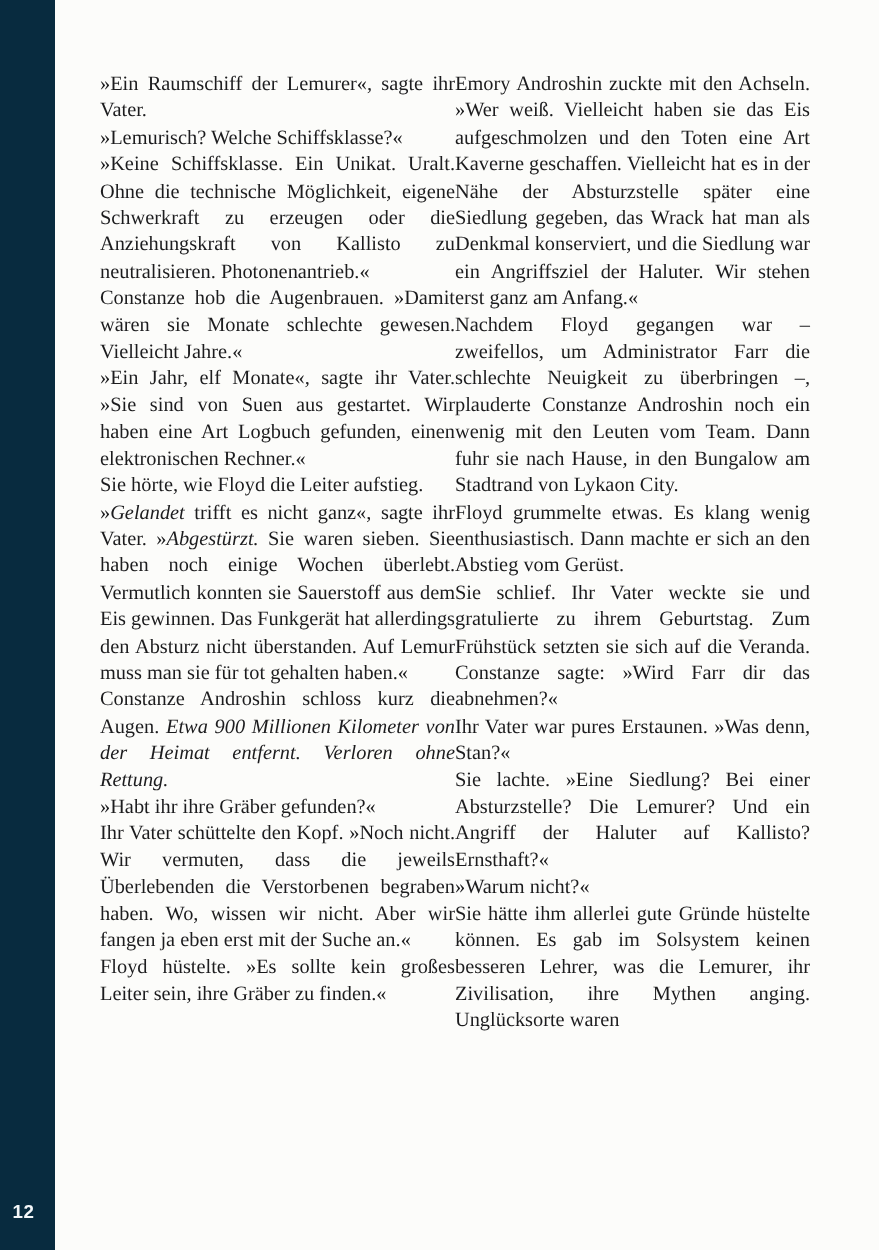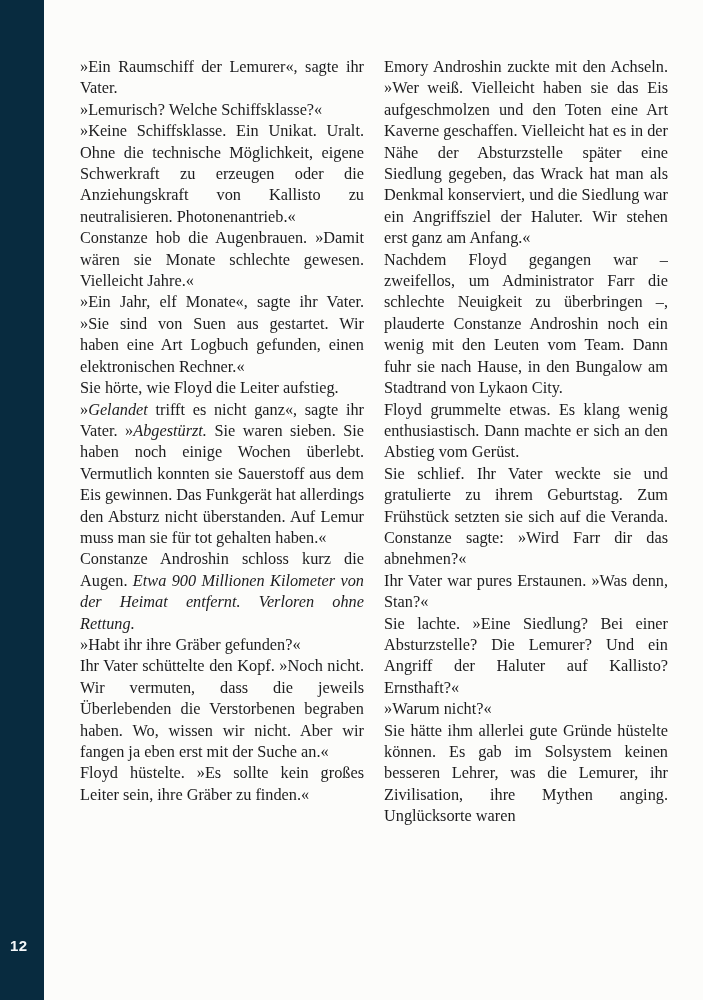--- a/index.html
+++ b/index.html
@@ -18,34 +18,33 @@
     position: absolute;
     left: 0;
     top: 0;
     width: 44px;
     height: 1000px;
     background: #082b3f;
   }
   .page-number {
     position: absolute;
     left: 10px;
-    top: 937px;
+    top: 961px;
     color: #f4f7f9;
     font-family: "Liberation Sans", sans-serif;
     font-weight: 600;
     font-size: 15px;
     letter-spacing: 0.5px;
   }
   .text-area {
     position: absolute;
     left: 80px;
     top: 56px;
     width: 588px;
     display: flex;
-    gap: 20px;
   }
   .col {
     width: 284px;
     font-family: "Liberation Serif", serif;
     font-size: 16.3px;
     line-height: 21.4px;
     color: #1c1c1e;
     text-align: justify;
     hyphens: auto;
     -webkit-hyphens: auto;

